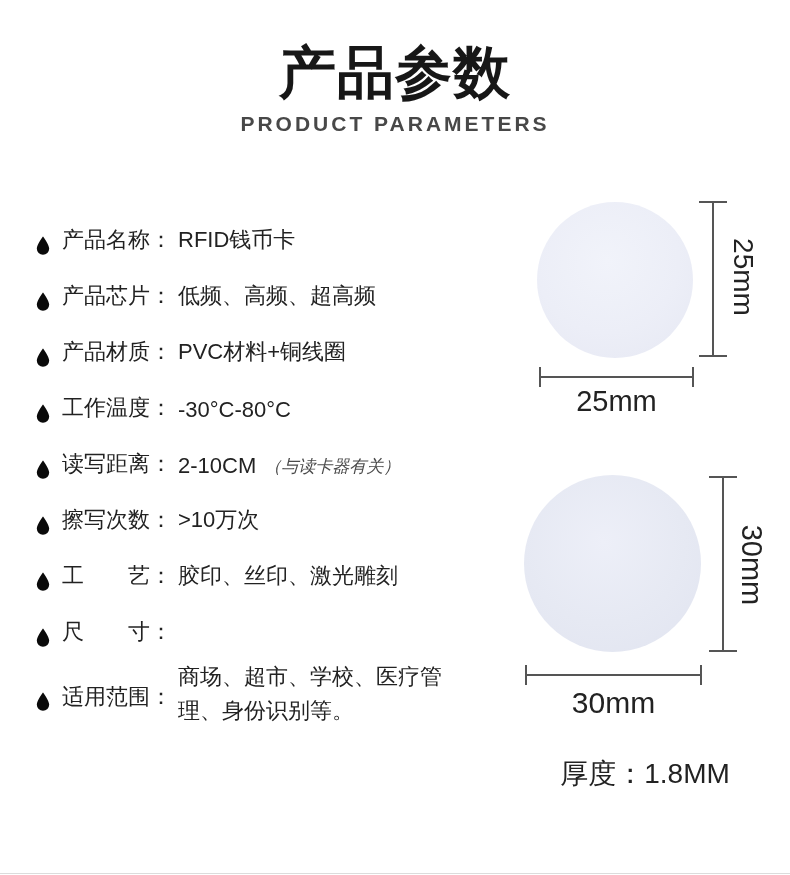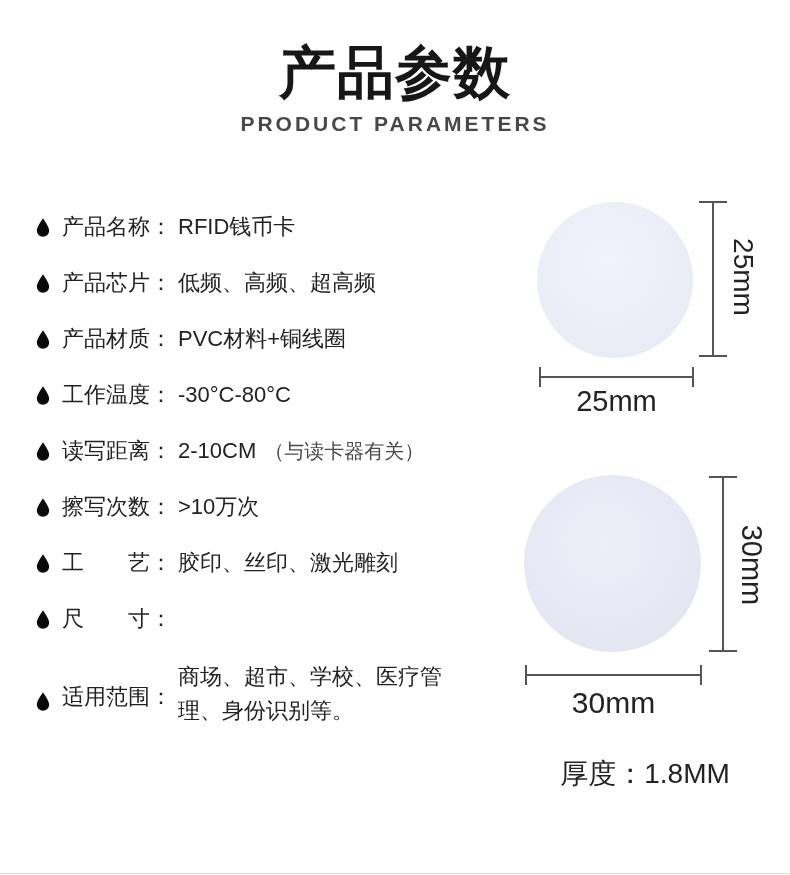--- a/index.html
+++ b/index.html
@@ -12,30 +12,30 @@
   body{font-family:"Liberation Sans","DejaVu Sans",sans-serif;color:var(--c-text);}
   .page{position:relative;width:790px;height:875px;background:#ffffff;overflow:hidden;margin:0 auto;}
 
   
   .header{position:absolute;top:40px;left:0;width:790px;text-align:center;}
   .title{font-size:57px;font-weight:700;color:var(--c-title);line-height:1.15;letter-spacing:1px;}
   .subtitle{margin-top:6px;font-size:21px;font-weight:700;color:var(--c-subtitle);letter-spacing:3px;}
 
   
   .spec-list{position:absolute;left:36px;top:199px;width:432px;list-style:none;}
-  .spec-row{display:flex;align-items:center;height:56px;font-size:22px;color:var(--c-text);}
+  .spec-row{display:flex;align-items:flex-end;height:56px;font-size:22px;color:var(--c-text);}
   .spec-row.wrap{height:auto;min-height:90px;align-items:center;padding-top:10px;}
   .drop{width:14px;height:19px;flex:0 0 14px;margin-right:12px;display:inline-flex;}
   .spec-row.wrap .drop{margin-top:8px;}
   .drop svg{width:14px;height:19px;display:block;}
   .label{display:inline-block;width:88px;flex:0 0 88px;text-align:justify;text-align-last:justify;}
   .colon{flex:0 0 auto;}
   .value-wrap{margin-left:6px;display:flex;align-items:center;flex-wrap:nowrap;}
   .spec-row.wrap .value-wrap{display:block;max-width:275px;line-height:34px;margin-top:-6px;}
-  .note{font-size:20px;color:var(--c-note);margin-left:8px;white-space:nowrap;}
+  .note{font-size:17px;color:var(--c-note);margin-left:8px;white-space:nowrap;font-style:italic;}
 
   
   .coin{position:absolute;border-radius:50%;}
   .coin-1{left:537px;top:202px;width:156px;height:156px;
           background:radial-gradient(circle at 45% 38%,#f1f3fa 0%,var(--c-circle1) 55%,#e6e8f3 100%);}
   .coin-2{left:524px;top:475px;width:177px;height:177px;
           background:radial-gradient(circle at 45% 38%,#edeff8 0%,var(--c-circle2) 55%,#e1e4f0 100%);}
   .dim{position:absolute;}
   .dim svg{display:block;}
   .dim-label{position:absolute;font-size:28px;color:var(--c-text);text-align:center;}

